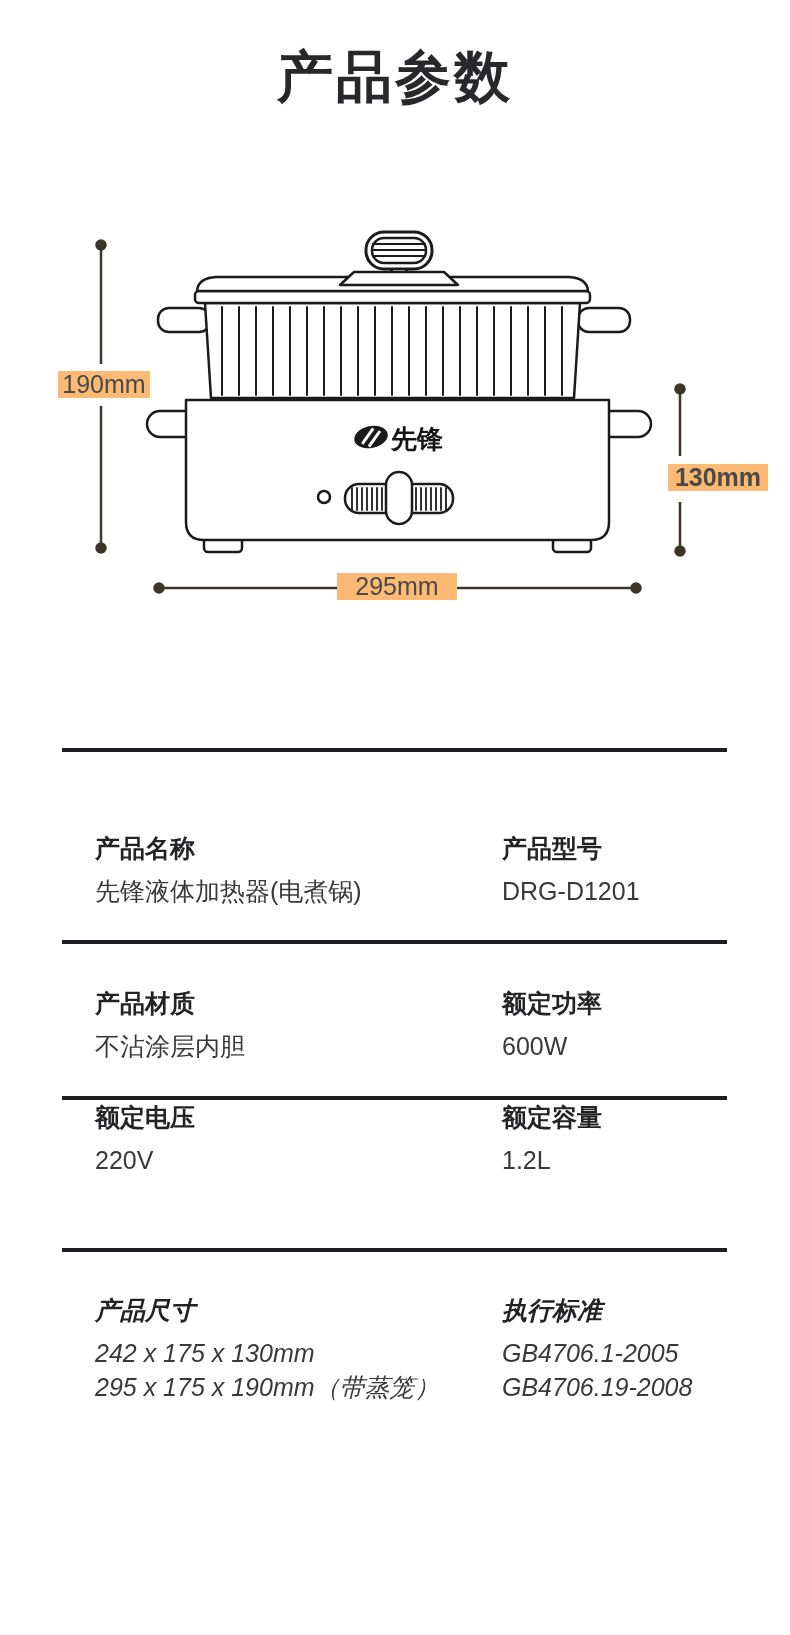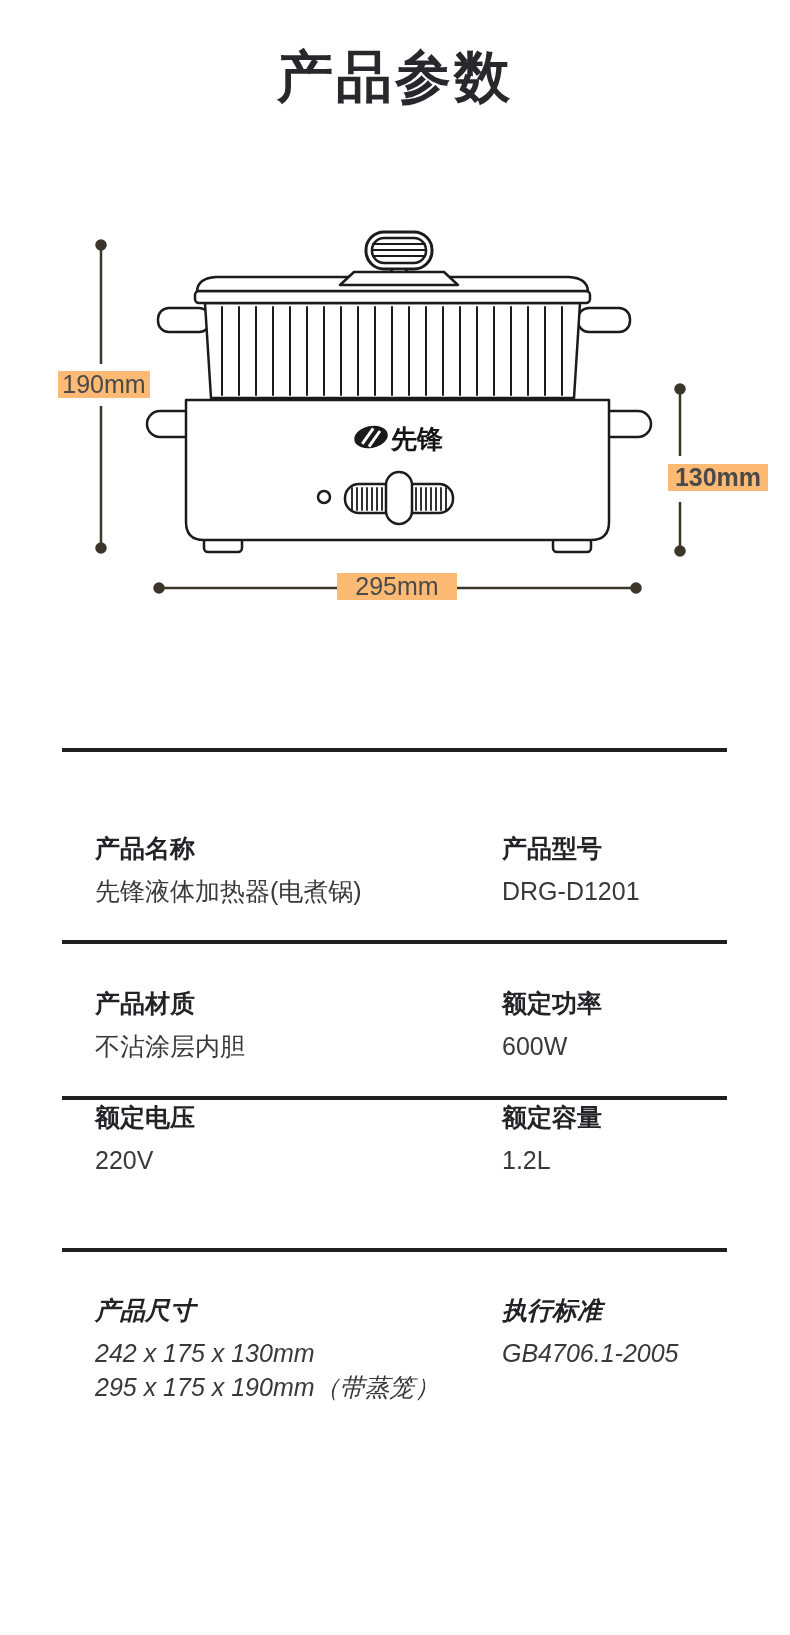--- a/index.html
+++ b/index.html
@@ -154,16 +154,17 @@
     <div class="spec-label">产品尺寸</div>
     <div class="spec-value">
       <div>242 x 175 x 130mm</div>
       <div>295 x 175 x 190mm（带蒸笼）</div>
     </div>
   </div>
   <div class="cell col-r r4">
     <div class="spec-label">执行标准</div>
     <div class="spec-value">
       <div>GB4706.1-2005</div>
+      <div>GB4706.19-2008</div>
     </div>
   </div>
 
 </div>
 
 </body></html>

